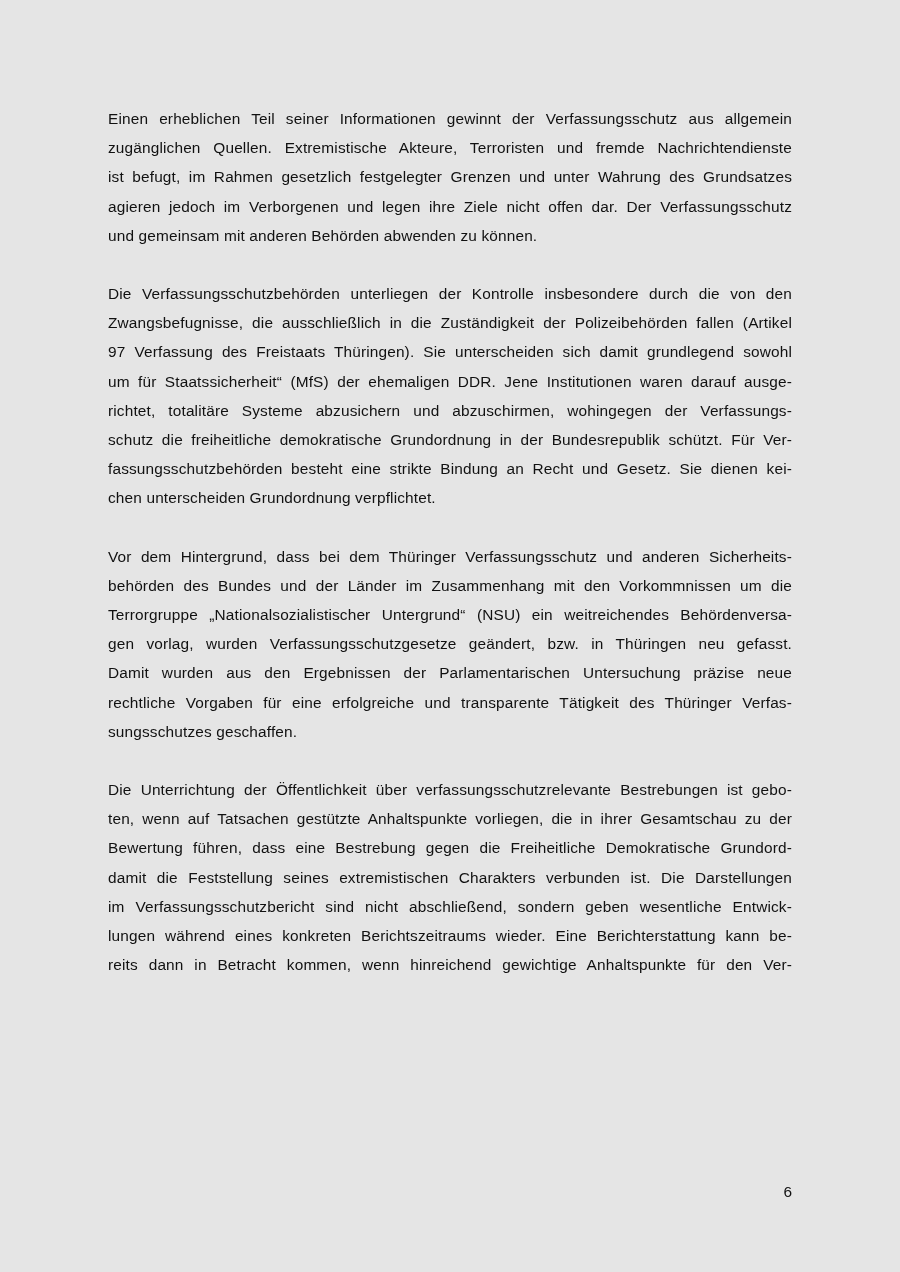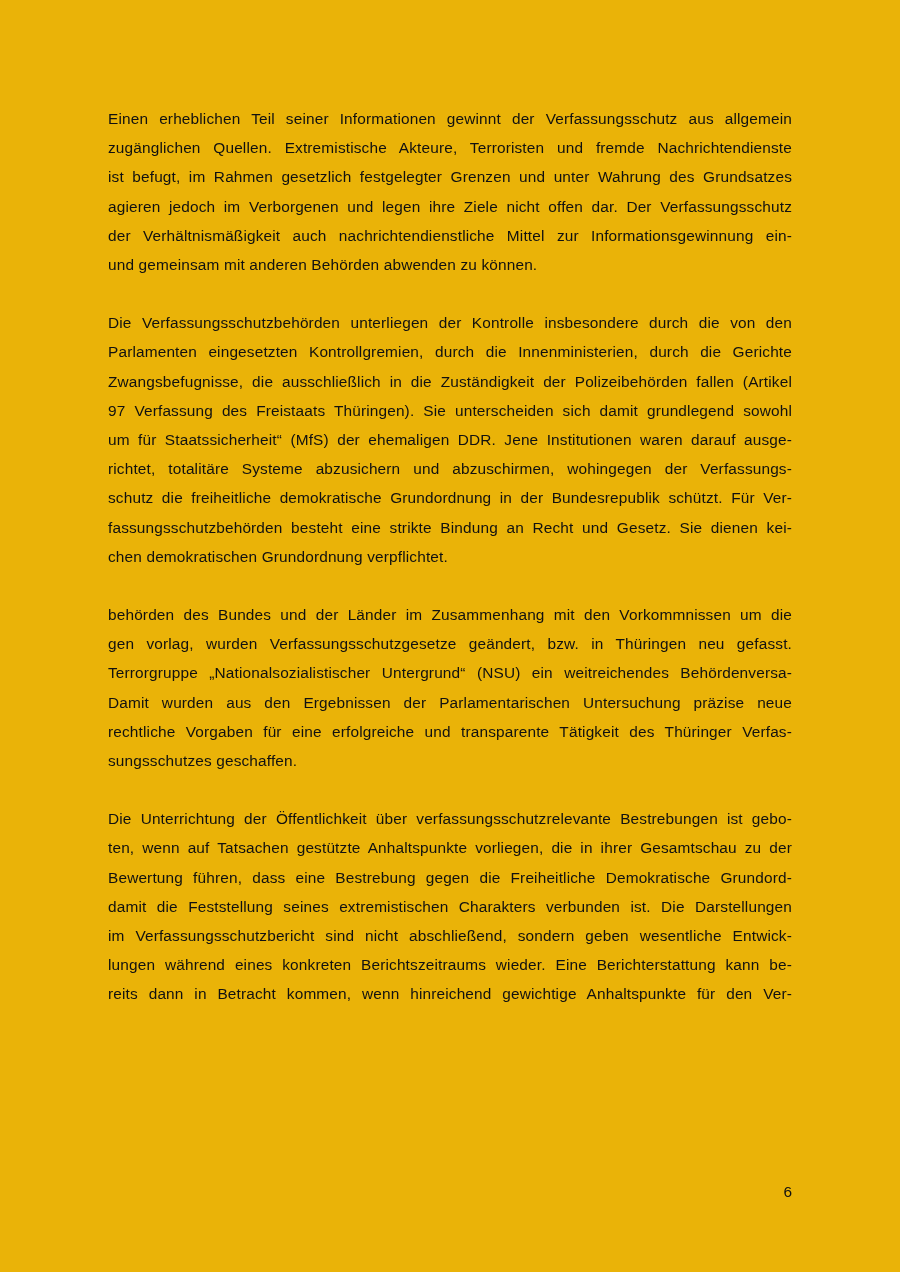--- a/index.html
+++ b/index.html
@@ -4,21 +4,21 @@
 <style>
   html, body {
     margin: 0;
     padding: 0;
     background: #ffffff;
   }
   .page {
     position: relative;
     width: 900px;
     height: 1272px;
-    background: #eab308;
+    background: #e5e5e5;
     overflow: hidden;
     font-family: "Liberation Sans", sans-serif;
     color: #111111;
     box-sizing: border-box;
   }
   .content {
     position: absolute;
     left: 108px;
     top: 104px;
     width: 684px;
@@ -57,40 +57,39 @@
 
 <div class="page">
 
   <div class="content">
 
     <p class="para">
       <span class="ln">Einen erheblichen Teil seiner Informationen gewinnt der Verfassungsschutz aus allgemein</span>
       <span class="ln">zugänglichen Quellen. Extremistische Akteure, Terroristen und fremde Nachrichtendienste</span>
       <span class="ln">ist befugt, im Rahmen gesetzlich festgelegter Grenzen und unter Wahrung des Grundsatzes</span>
       <span class="ln">agieren jedoch im Verborgenen und legen ihre Ziele nicht offen dar. Der Verfassungsschutz</span>
-      <span class="ln">der Verhältnismäßigkeit auch nachrichtendienstliche Mittel zur Informationsgewinnung ein-</span>
       <span class="ln last">und gemeinsam mit anderen Behörden abwenden zu können.</span>
     </p>
 
     <p class="para">
       <span class="ln">Die Verfassungsschutzbehörden unterliegen der Kontrolle insbesondere durch die von den</span>
-      <span class="ln">Parlamenten eingesetzten Kontrollgremien, durch die Innenministerien, durch die Gerichte</span>
       <span class="ln">Zwangsbefugnisse, die ausschließlich in die Zuständigkeit der Polizeibehörden fallen (Artikel</span>
       <span class="ln">97 Verfassung des Freistaats Thüringen). Sie unterscheiden sich damit grundlegend sowohl</span>
       <span class="ln">um für Staatssicherheit“ (MfS) der ehemaligen DDR. Jene Institutionen waren darauf ausge-</span>
       <span class="ln">richtet, totalitäre Systeme abzusichern und abzuschirmen, wohingegen der Verfassungs-</span>
       <span class="ln">schutz die freiheitliche demokratische Grundordnung in der Bundesrepublik schützt. Für Ver-</span>
       <span class="ln">fassungsschutzbehörden besteht eine strikte Bindung an Recht und Gesetz. Sie dienen kei-</span>
-      <span class="ln last">chen demokratischen Grundordnung verpflichtet.</span>
+      <span class="ln last">chen unterscheiden Grundordnung verpflichtet.</span>
     </p>
 
     <p class="para">
+      <span class="ln">Vor dem Hintergrund, dass bei dem Thüringer Verfassungsschutz und anderen Sicherheits-</span>
       <span class="ln">behörden des Bundes und der Länder im Zusammenhang mit den Vorkommnissen um die</span>
+      <span class="ln">Terrorgruppe „Nationalsozialistischer Untergrund“ (NSU) ein weitreichendes Behördenversa-</span>
       <span class="ln">gen vorlag, wurden Verfassungsschutzgesetze geändert, bzw. in Thüringen neu gefasst.</span>
-      <span class="ln">Terrorgruppe „Nationalsozialistischer Untergrund“ (NSU) ein weitreichendes Behördenversa-</span>
       <span class="ln">Damit wurden aus den Ergebnissen der Parlamentarischen Untersuchung präzise neue</span>
       <span class="ln">rechtliche Vorgaben für eine erfolgreiche und transparente Tätigkeit des Thüringer Verfas-</span>
       <span class="ln last">sungsschutzes geschaffen.</span>
     </p>
 
     <p class="para">
       <span class="ln">Die Unterrichtung der Öffentlichkeit über verfassungsschutzrelevante Bestrebungen ist gebo-</span>
       <span class="ln">ten, wenn auf Tatsachen gestützte Anhaltspunkte vorliegen, die in ihrer Gesamtschau zu der</span>
       <span class="ln">Bewertung führen, dass eine Bestrebung gegen die Freiheitliche Demokratische Grundord-</span>
       <span class="ln">damit die Feststellung seines extremistischen Charakters verbunden ist. Die Darstellungen</span>

